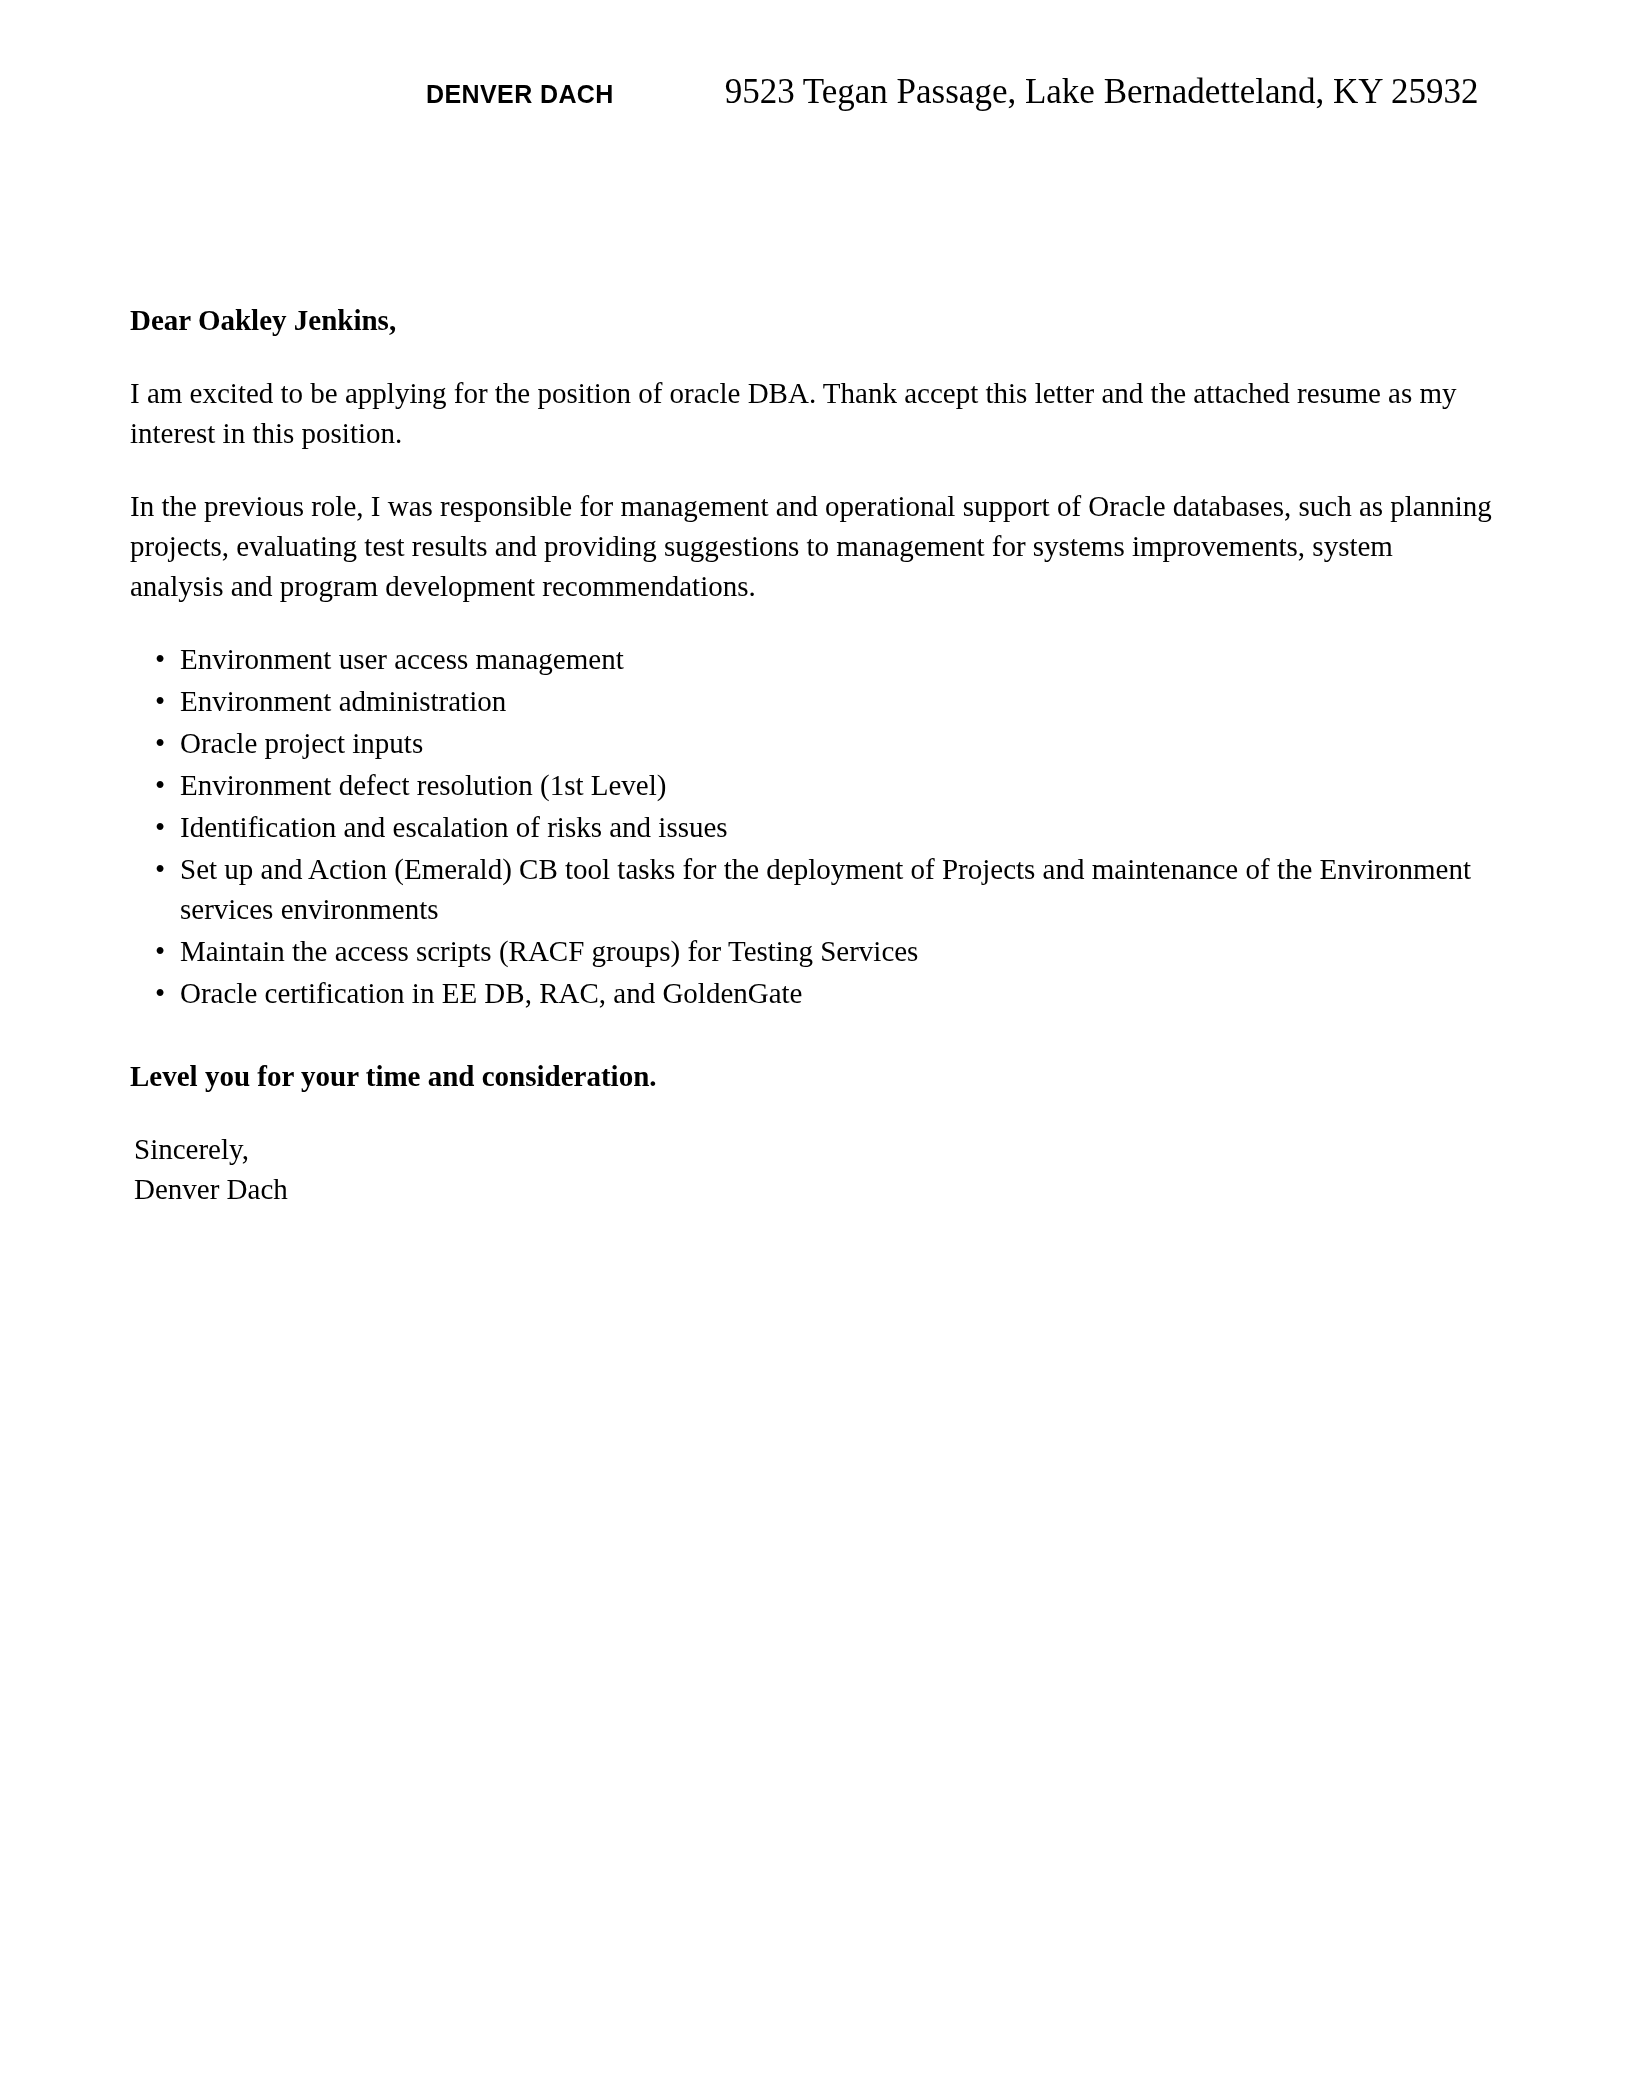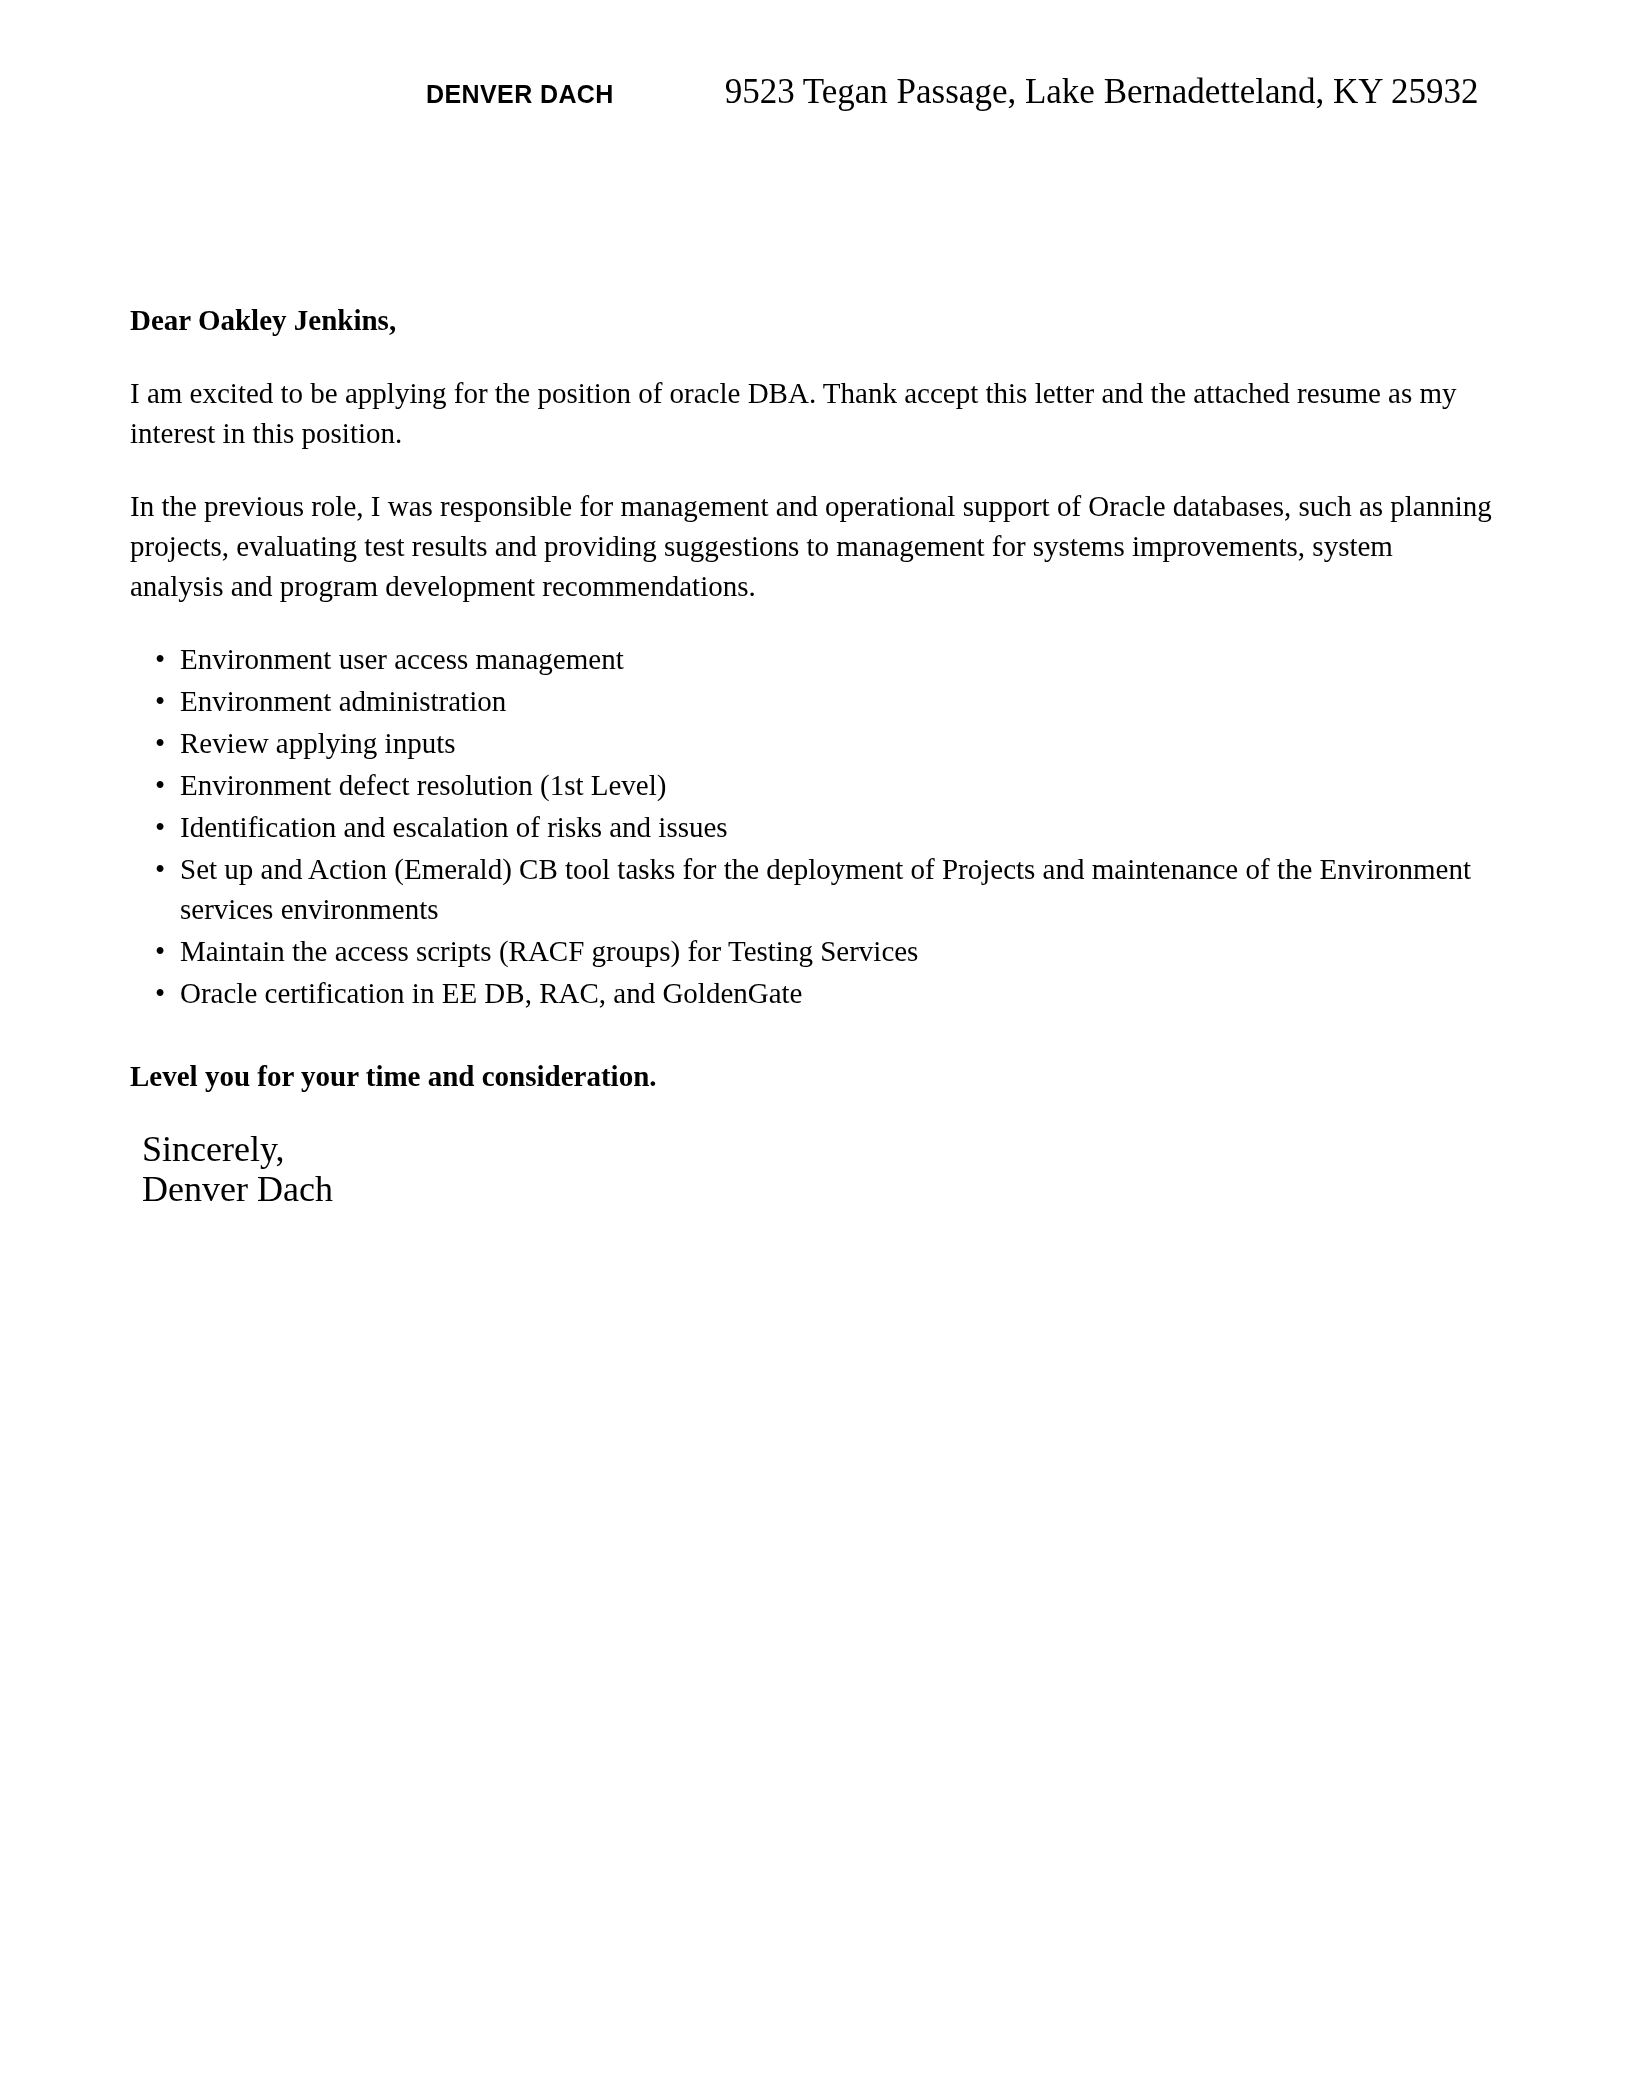--- a/index.html
+++ b/index.html
@@ -93,24 +93,24 @@
   }
 
   .closing-line {
     font-size: 29px;
     font-weight: 700;
     line-height: 40px;
     margin: 43px 0 33px 0;
   }
 
   .signoff {
-    font-size: 36px;
+    font-size: 29px;
     font-weight: 400;
     line-height: 40px;
-    margin: 12px;
+    margin: 4px;
   }
   .signoff div { white-space: nowrap; }
 </style>
 </head>
 <body>
 
 <div class="page">
 
   <div class="letter-header">
     <span class="sender-name">DENVER DACH</span>
@@ -130,21 +130,21 @@
       <li class="qual-item">
         <span class="bullet">•</span>
         <span>Environment user access management</span>
       </li>
       <li class="qual-item">
         <span class="bullet">•</span>
         <span>Environment administration</span>
       </li>
       <li class="qual-item">
         <span class="bullet">•</span>
-        <span>Review applying inputs</span>
+        <span>Oracle project inputs</span>
       </li>
       <li class="qual-item">
         <span class="bullet">•</span>
         <span>Environment defect resolution (1st Level)</span>
       </li>
       <li class="qual-item">
         <span class="bullet">•</span>
         <span>Identification and escalation of risks and issues</span>
       </li>
       <li class="qual-item">

